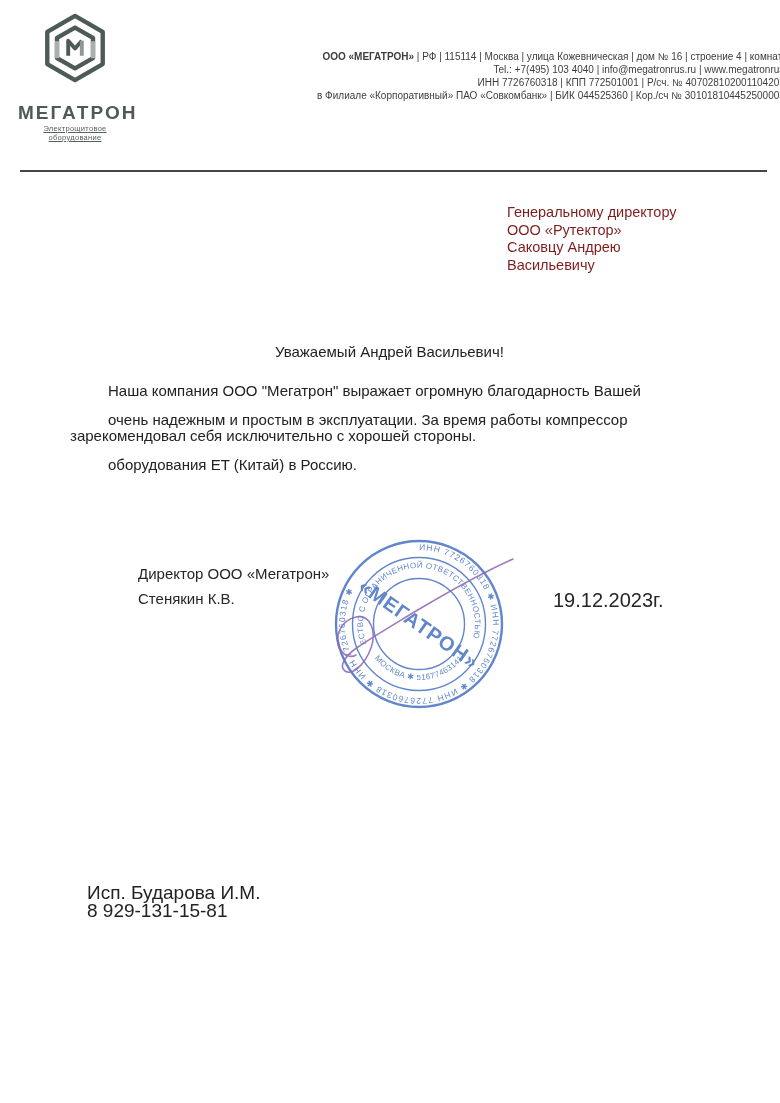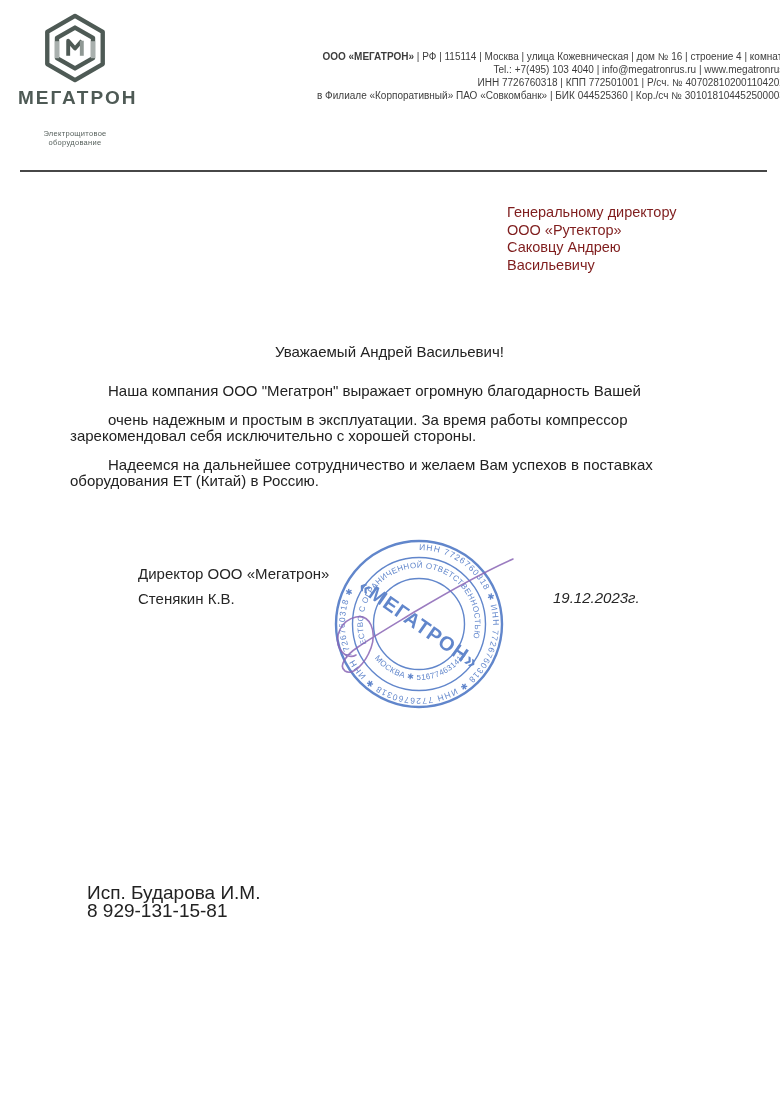--- a/index.html
+++ b/index.html
@@ -5,39 +5,39 @@
   html,body{margin:0;padding:0;}
   body{
     width:780px;height:1103px;position:relative;overflow:hidden;
     background:#ffffff;
     font-family:"Liberation Sans","DejaVu Sans",sans-serif;
     color:#262626;
   }
   
   .logo-block{position:absolute;left:18px;top:12px;width:114px;text-align:center;}
   .logo-svg{display:block;margin:0 auto;}
-  .logo-wordmark{font-weight:bold;font-size:19px;letter-spacing:2px;color:#4e5a55;margin-top:3px;}
-  .logo-tagline{font-size:7.5px;letter-spacing:.3px;color:#56605c;margin-top:20px;}
+  .logo-wordmark{font-weight:bold;font-size:19px;letter-spacing:2px;color:#4e5a55;margin-top:18px;}
+  .logo-tagline{font-size:7.5px;letter-spacing:.3px;color:#56605c;margin-top:0;text-decoration:underline;}
   .header-contact{
     position:absolute;top:50px;right:-16px;text-align:right;white-space:nowrap;
     font-size:10px;line-height:13px;color:#3d3d3d;
   }
   .header-contact b{font-weight:bold;margin-top:22px;}
   .head-rule{position:absolute;left:20px;top:170px;width:747px;height:2px;background:#474747;}
   
   .recipient{position:absolute;left:507px;top:204px;font-size:14.5px;line-height:17.5px;color:#7f1d1d;}
   
   .salutation{position:absolute;left:275px;top:343px;font-size:15px;color:#222;}
   .letter-body{position:absolute;left:70px;top:383px;width:652px;font-size:15px;line-height:16.5px;color:#222;}
   .para{margin:0 0 12px 0;}
   .para > div:first-child{text-indent:38px;}
   
   .sig-title{position:absolute;left:138px;top:565px;font-size:15px;}
   .sig-name{position:absolute;left:138px;top:590px;font-size:15px;}
-  .sig-date{position:absolute;left:553px;top:589px;font-size:15px;font-style:italic;}
+  .sig-date{position:absolute;left:553px;top:589px;font-size:20px;}
   .stamp-wrap{position:absolute;left:331px;top:536px;width:176px;height:176px;opacity:.82;}
   .sign-wrap{position:absolute;left:318px;top:544px;width:210px;height:140px;}
   
   .executor{position:absolute;left:87px;top:884px;font-size:19px;line-height:18px;color:#222;}
 </style>
 </head>
 <body>
 
 <div class="logo-block">
   <svg class="logo-svg" width="70" height="72" viewBox="0 0 70 74">
@@ -74,21 +74,20 @@
 
 <div class="letter-body">
   <div class="para">
       <div>Наша компания ООО  "Мегатрон" выражает огромную благодарность Вашей</div>
     </div>
   <div class="para">
       <div>очень надежным и простым в эксплуатации. За время работы компрессор</div>
       <div>зарекомендовал себя исключительно с хорошей стороны.</div>
     </div>
   <div class="para">
-      <div>Надеемся на дальнейшее сотрудничество и желаем Вам успехов в поставках</div>
       <div>оборудования ET (Китай) в Россию.</div>
     </div>
 </div>
 
 <div class="sig-title">Директор ООО «Мегатрон»</div>
 <div class="sig-name">Стенякин К.В.</div>
 <div class="sig-date">19.12.2023г.</div>
 
 <div class="stamp-wrap">
   <svg width="176" height="176" viewBox="0 0 176 176">

